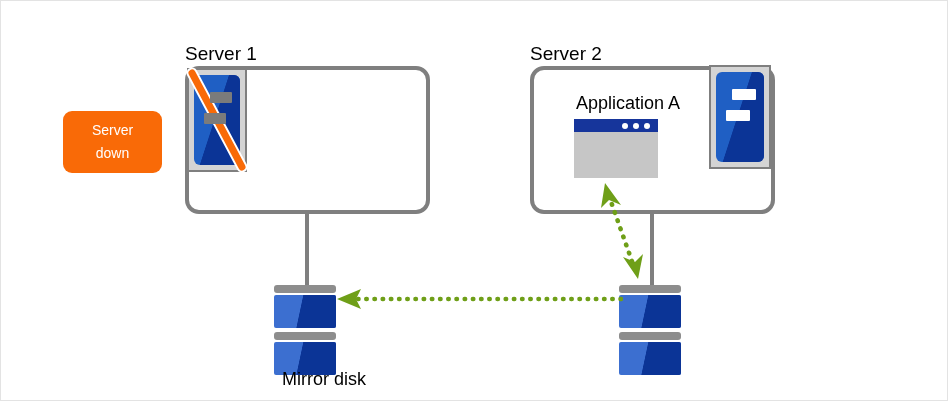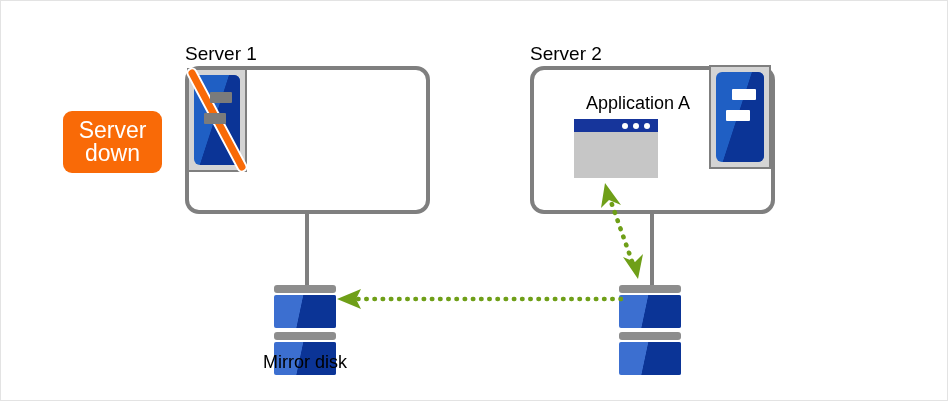--- a/index.html
+++ b/index.html
@@ -23,21 +23,21 @@
 
   
   #server-down-badge {
     left: 62px;
     top: 110px;
     width: 99px;
     height: 62px;
     background: #f96a07;
     border-radius: 9px;
     color: #ffffff;
-    font-size: 23px;
+    font-size: 14px;
     line-height: 23px;
     text-align: center;
     display: flex;
     align-items: center;
     justify-content: center;
   }
   #server-down-badge .btxt { display: block; }
 
   
   .server-panel {
@@ -105,21 +105,20 @@
 
   
   #app-a-label {
     left: 529px;
     top: 92px;
     width: 196px;
     text-align: center;
     font-size: 18px;
     color: #000000;
     white-space: nowrap;
-    padding-left: 10px;
   }
   #app-a-window {
     left: 573px;
     top: 118px;
     width: 84px;
     height: 59px;
     background: #c6c6c6;
     box-sizing: border-box;
   }
   #app-a-window .titlebar {
@@ -167,23 +166,23 @@
     content: "";
     position: absolute;
     left: 0; top: 0; right: 0; bottom: 0;
     background: linear-gradient(102deg, rgba(0,0,0,0) 0%, rgba(0,0,0,0) 42%, #0b3496 43%, #0b3496 100%);
   }
   #disk-left  { left: 273px; top: 284px; }
   #disk-right { left: 618px; top: 284px; }
 
   #mirror-disk-label {
     left: 243px;
-    top: 351px;
+    top: 368px;
     width: 122px;
-    text-align: center;
+    text-align: right;
     font-size: 18px;
     color: #000000;
     white-space: nowrap;
   }
 
   
   #data-recovery-label {
     left: 380px;
     top: 273px;
     width: 240px;

